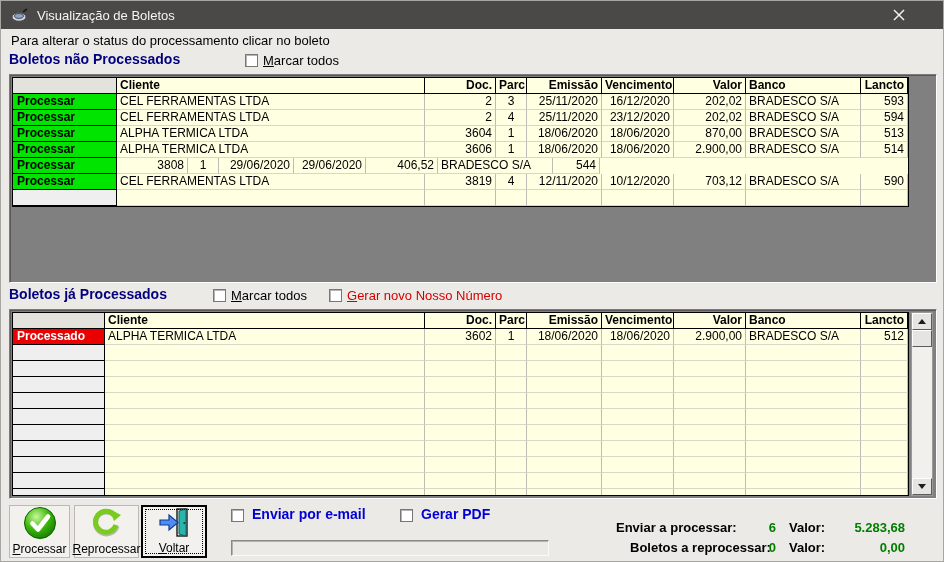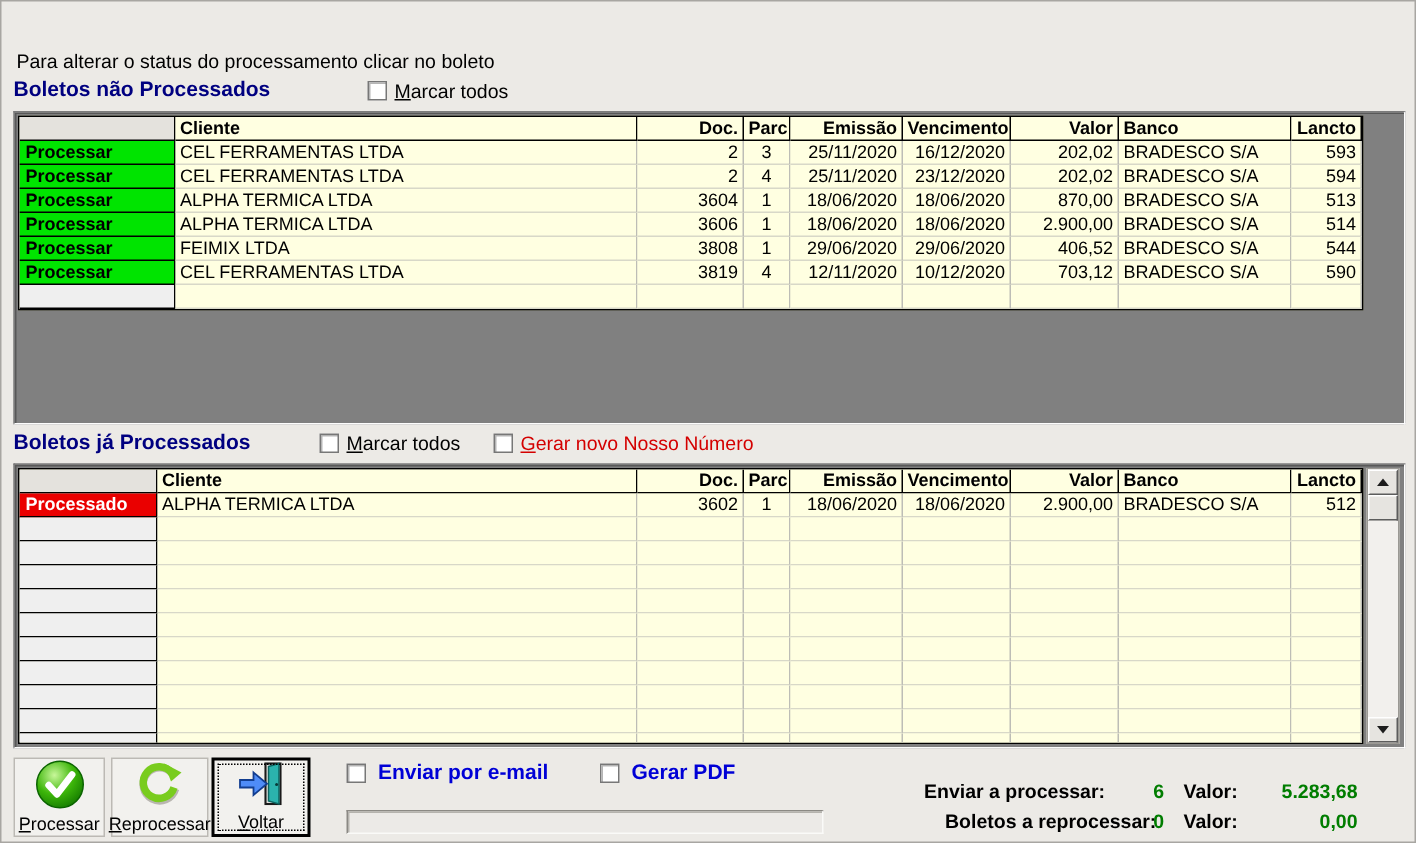--- a/index.html
+++ b/index.html
@@ -68,20 +68,34 @@
   .progress { position:absolute; left:230px; top:539px; width:318px; height:16px; background:#eceae7; border:1px solid; border-color:#8b8984 #fafaf8 #fafaf8 #8b8984; box-shadow:inset 1px 1px 0 #b5b3ae; }
 
   .sum-label { position:absolute; font-size:13px; font-weight:bold; color:#000; }
   .sum-num { position:absolute; font-size:13px; font-weight:bold; color:#007d00; text-align:right; }
 </style>
 </head>
 <body>
 
 <div id="window">
 
+  <div class="titlebar">
+    <svg width="17" height="15" viewBox="0 0 17 15">
+      <ellipse cx="8" cy="9" rx="7" ry="4.2" fill="#c9d3e4" stroke="#4a4a4a" stroke-width="1"></ellipse>
+      <ellipse cx="8" cy="8" rx="4.4" ry="2.4" fill="#8fa3c8" stroke="#333" stroke-width=".8"></ellipse>
+      <line x1="12" y1="4" x2="16" y2="1" stroke="#1a1a1a" stroke-width="1.6"></line>
+    </svg>
+    <span class="apptitle">Visualização de Boletos</span>
+    <div class="close-btn">
+      <svg width="12" height="12" viewBox="0 0 12 12">
+        <line x1="1" y1="1" x2="11" y2="11" stroke="#f5f5f5" stroke-width="1.4"></line>
+        <line x1="11" y1="1" x2="1" y2="11" stroke="#f5f5f5" stroke-width="1.4"></line>
+      </svg>
+    </div>
+  </div>
 
   <div class="instruction">Para alterar o status do processamento clicar no boleto</div>
 
   <div class="section-title" style="left:8px; top:50px;">Boletos não Processados</div>
   <div>
     <span class="cbx" style="left:244px; top:53px;"></span>
     <span class="cbx-label" style="left:262px; top:52px;"><span class="ul">M</span><span>arcar todos</span></span>
   </div>
 
   <div class="panel" id="panel1">
@@ -137,21 +151,20 @@
             <div class="cell cd">3606</div>
             <div class="cell cp">1</div>
             <div class="cell ce">18/06/2020</div>
             <div class="cell cv">18/06/2020</div>
             <div class="cell cvl">2.900,00</div>
             <div class="cell cbk">BRADESCO S/A</div>
             <div class="cell cl">514</div>
           </div>
           <div class="grow">
             <div class="cell cs stc st-green">Processar</div>
-            <div class="cell cc">FEIMIX LTDA</div>
             <div class="cell cd">3808</div>
             <div class="cell cp">1</div>
             <div class="cell ce">29/06/2020</div>
             <div class="cell cv">29/06/2020</div>
             <div class="cell cvl">406,52</div>
             <div class="cell cbk">BRADESCO S/A</div>
             <div class="cell cl">544</div>
           </div>
           <div class="grow">
             <div class="cell cs stc st-green">Processar</div>

